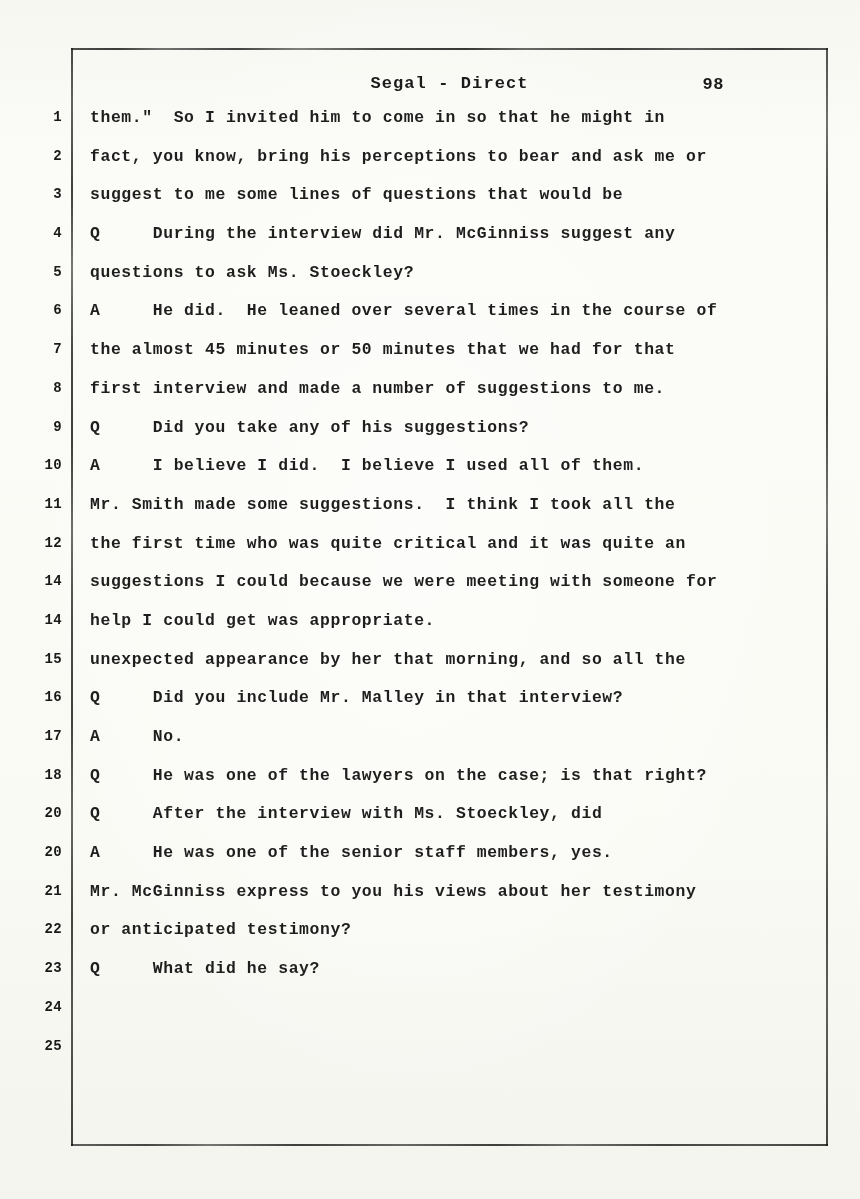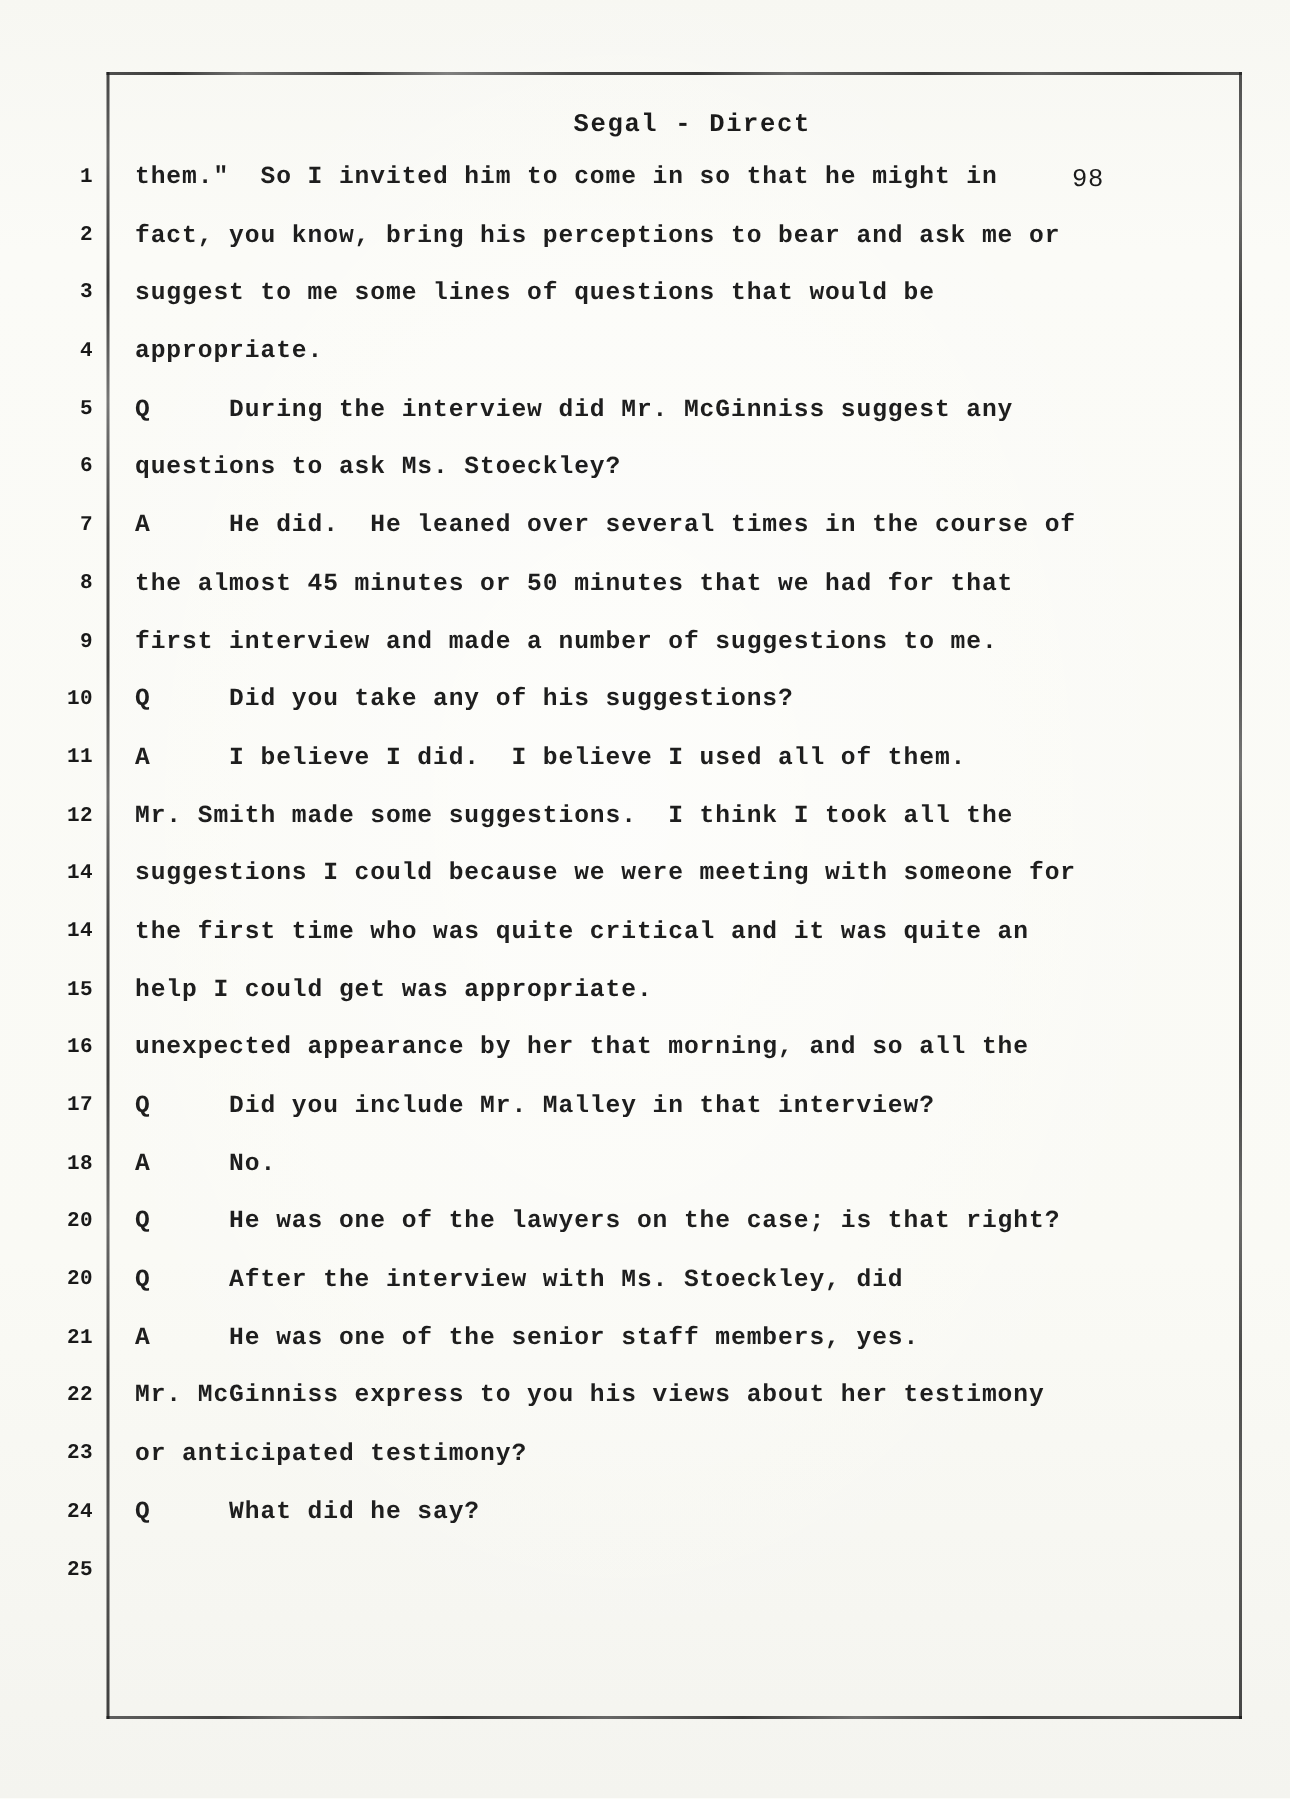--- a/index.html
+++ b/index.html
@@ -72,45 +72,44 @@
     background: linear-gradient(180deg,
       #202020 0%, #4a4a4a 7%, #121212 15%, #3a3a3a 24%, #0f0f0f 33%,
       #505050 42%, #171717 51%, #0d0d0d 60%, #454545 69%, #1b1b1b 78%,
       #333 87%, #151515 100%);
     opacity: .78;
   }
 
   
   #header {
     position: absolute;
-    left: 12px;
+    left: 0;
     top: 26px;
     width: 681px;
     height: 26px;
   }
   #header-title {
     position: absolute;
     left: 0;
     width: 757px;
     text-align: center;
     font-size: 17px;
     font-weight: bold;
     letter-spacing: 1.1px;
     color: #1b1b1b;
     white-space: pre;
   }
   #header-page-number {
     position: absolute;
     right: 28px;
     top: 1px;
     font-size: 17px;
-    font-weight: normal;
+    font-weight: bold;
     color: #1b1b1b;
     letter-spacing: .5px;
-    margin-top: 36px;
   }
 
   
   #lines {
     position: absolute;
     left: 0;
     top: 60px;
     width: 757px;
   }
   .line {
@@ -199,23 +198,20 @@
         <div class="line">
           <span class="line-text">them."  So I invited him to come in so that he might in</span>
         </div>
         <div class="line">
           <span class="line-text">fact, you know, bring his perceptions to bear and ask me or</span>
         </div>
         <div class="line">
           <span class="line-text">suggest to me some lines of questions that would be</span>
         </div>
         <div class="line">
-          <span class="line-text">appropriate.</span>
-        </div>
-        <div class="line">
           <span class="line-text">Q     During the interview did Mr. McGinniss suggest any</span>
         </div>
         <div class="line">
           <span class="line-text">questions to ask Ms. Stoeckley?</span>
         </div>
         <div class="line">
           <span class="line-text">A     He did.  He leaned over several times in the course of</span>
         </div>
         <div class="line">
           <span class="line-text">the almost 45 minutes or 50 minutes that we had for that</span>
@@ -226,24 +222,24 @@
         <div class="line">
           <span class="line-text">Q     Did you take any of his suggestions?</span>
         </div>
         <div class="line">
           <span class="line-text">A     I believe I did.  I believe I used all of them.</span>
         </div>
         <div class="line">
           <span class="line-text">Mr. Smith made some suggestions.  I think I took all the</span>
         </div>
         <div class="line">
+          <span class="line-text">the first time who was quite critical and it was quite an</span>
+        </div>
+        <div class="line">
           <span class="line-text">suggestions I could because we were meeting with someone for</span>
-        </div>
-        <div class="line">
-          <span class="line-text">the first time who was quite critical and it was quite an</span>
         </div>
         <div class="line">
           <span class="line-text">help I could get was appropriate.</span>
         </div>
         <div class="line">
           <span class="line-text">unexpected appearance by her that morning, and so all the</span>
         </div>
         <div class="line">
           <span class="line-text">Q     Did you include Mr. Malley in that interview?</span>
         </div>

